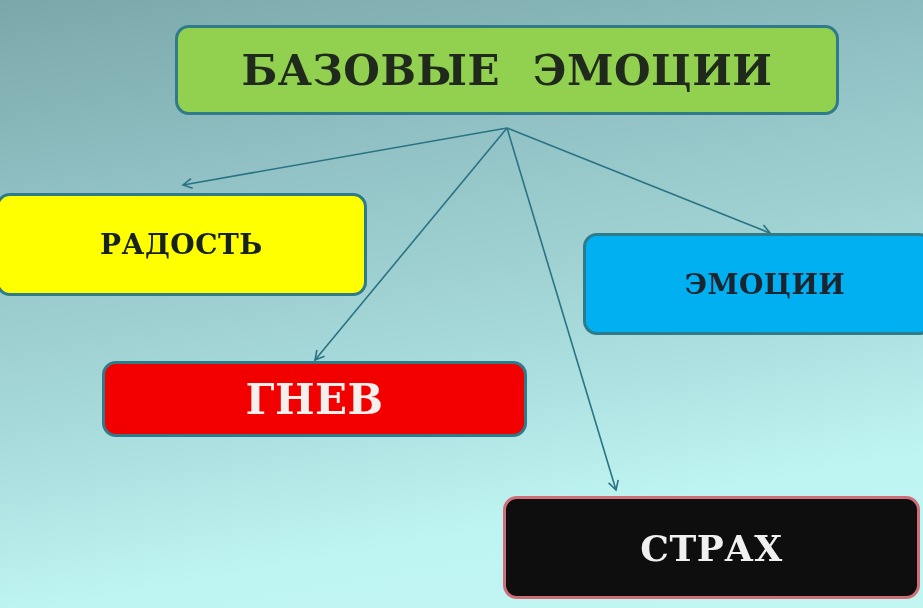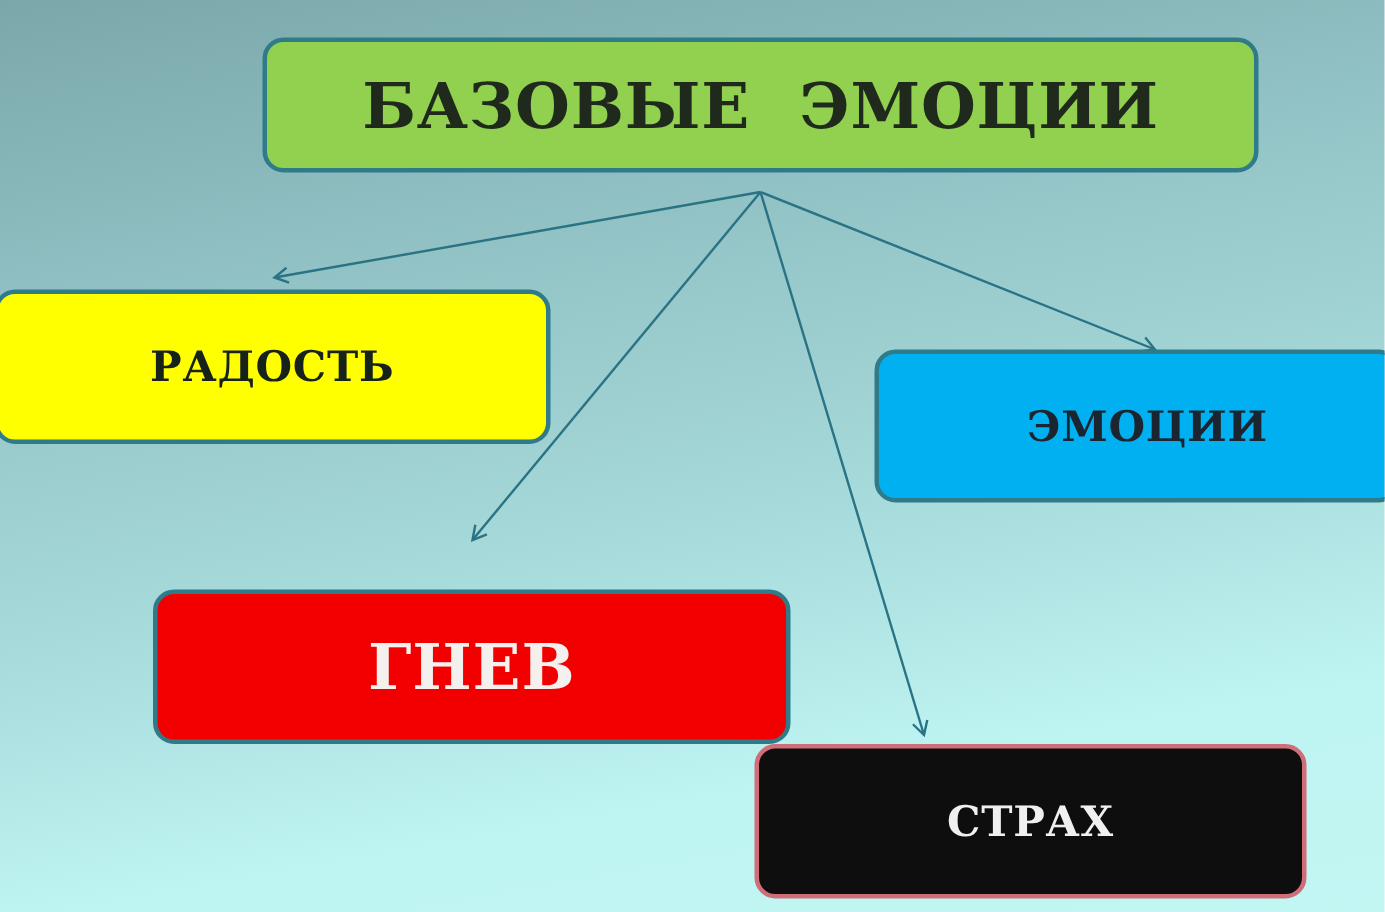--- a/index.html
+++ b/index.html
@@ -10,22 +10,22 @@
     }
     .node {
       position: absolute; box-sizing: border-box;
       border-radius: 14px; border: 3px solid #2f7b8a;
       display: flex; align-items: center; justify-content: center;
       font-weight: bold; letter-spacing: 0.5px;
     }
     #title { left: 175px; top: 25px; width: 664px; height: 90px; background: #92d050; color: #1f2a1c; font-size: 42px; word-spacing: 18px; }
     #joy { left: -4px; top: 193px; width: 371px; height: 103px; background: #ffff00; color: #16221a; font-size: 28px; }
     #sad { left: 583px; top: 233px; width: 350px; height: 102px; background: #00b0f0; color: #1b2530; font-size: 28px; padding-left: 14px; }
-    #anger { left: 102px; top: 361px; width: 425px; height: 103px; background: #f20000; color: #f4f0ee; font-size: 42px; margin-top: 32px; }
-    #fear { left: 503px; top: 496px; width: 368px; height: 103px; background: #0e0e0e; border-color: #cf6e78; color: #f0f0f0; font-size: 28px; }
+    #anger { left: 102px; top: 361px; width: 425px; height: 76px; background: #f20000; color: #f4f0ee; font-size: 42px; }
+    #fear { left: 503px; top: 496px; width: 417px; height: 103px; background: #0e0e0e; border-color: #cf6e78; color: #f0f0f0; font-size: 36px; }
     svg#edges { position: absolute; left: 0; top: 0; width: 923px; height: 608px; pointer-events: none; }
   </style>
 </head>
 <body>
 
 <svg id="edges" viewBox="0 0 923 608">
   <defs>
     <marker id="ah" markerWidth="12" markerHeight="12" refX="10" refY="6" orient="auto" markerUnits="userSpaceOnUse">
       <path d="M1,1 L10,6 L1,11" fill="none" stroke="#2a7384" stroke-width="1.6"></path>
     </marker>

